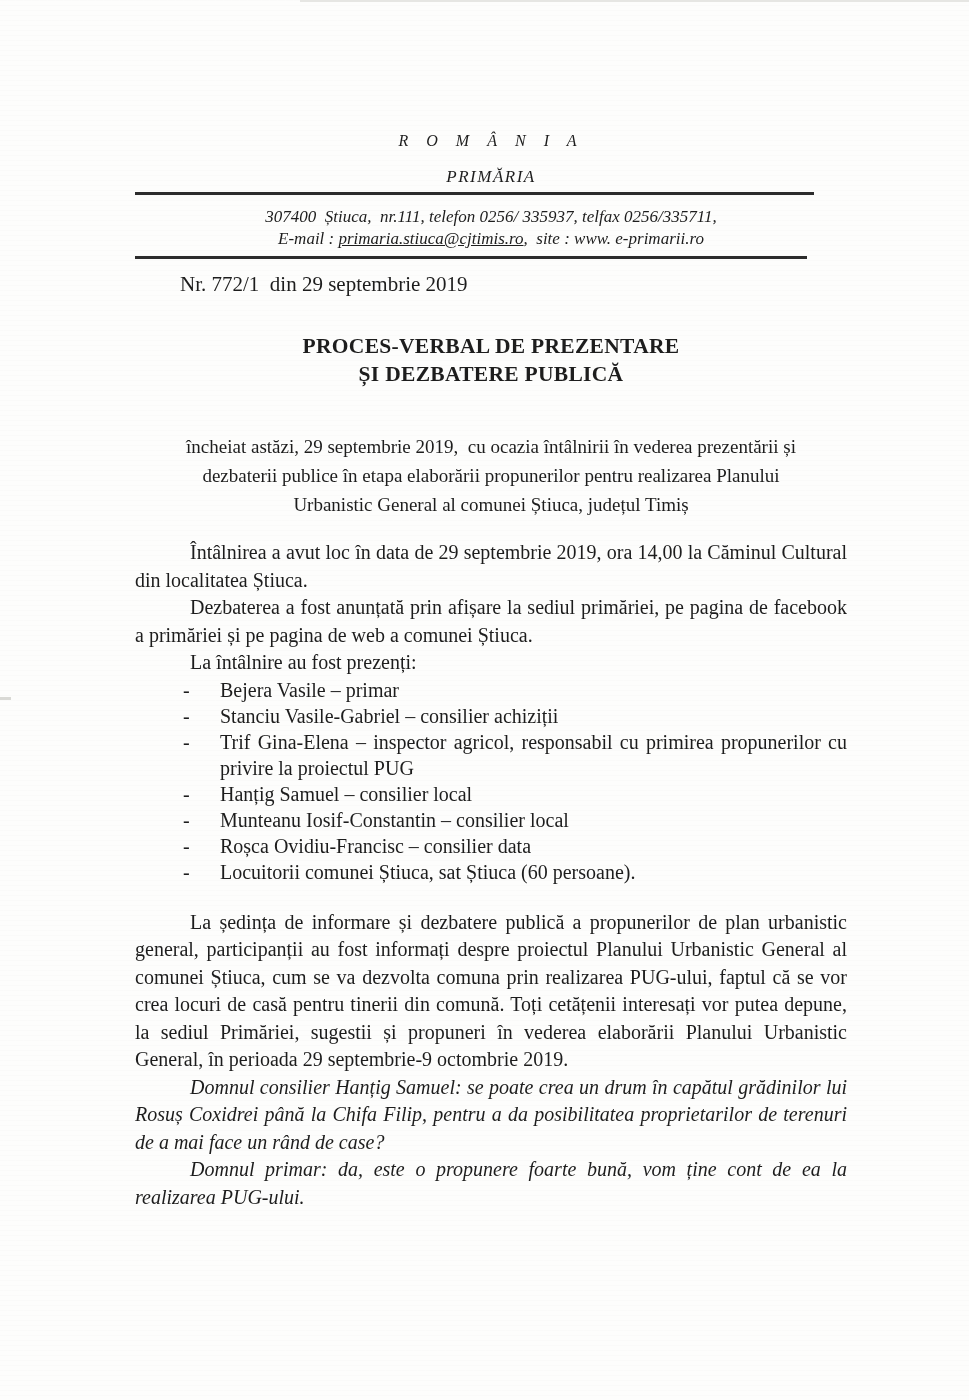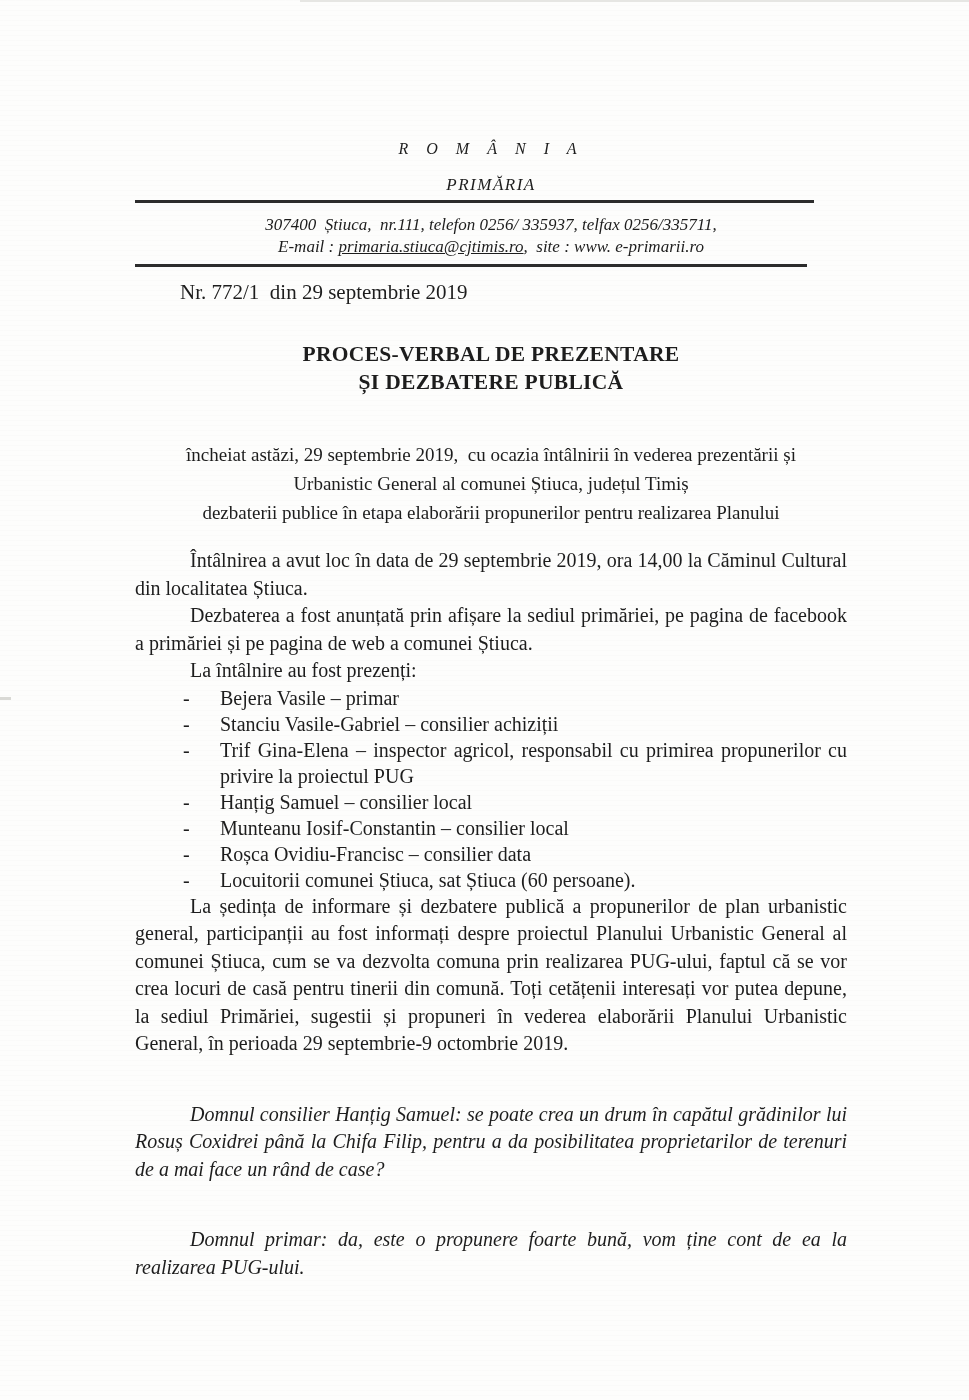--- a/index.html
+++ b/index.html
@@ -19,21 +19,21 @@
   }
   .artifact-top {
     position: absolute; top: 0; left: 300px; width: 669px; height: 2px;
     background: #e6e6e3;
   }
   .artifact-left {
     position: absolute; top: 697px; left: 0; width: 11px; height: 3px;
     background: #d9d9d5;
   }
   .content {
-    position: absolute; left: 135px; top: 8px; width: 712px;
+    position: absolute; left: 135px; top: 0; width: 712px;
   }
   .pre { white-space: pre-wrap; }
 
   
   .letterhead { margin-top: 132px; text-align: center; font-style: italic; }
   .lh-country { font-size: 16px; letter-spacing: 7px; font-weight: 500; }
   .lh-line2 { font-size: 19px; margin-top: 4px; }
   .lh-county { word-spacing: 9px; margin-right: 58px; }
   .lh-commune { word-spacing: 9px; }
   .lh-inst { font-size: 17px; margin-top: 17px; letter-spacing: 1.5px; }
@@ -56,30 +56,30 @@
   }
 
   .intro { margin-top: 44px; text-align: center; font-size: 19px; line-height: 29px; }
   .intro div { white-space: pre; }
 
   .bodytext { font-size: 20px; }
   .para {
     margin: 0; text-align: justify; text-indent: 55px; line-height: 27.5px; font-family: Liberation Serif, serif;
   }
   .para-first { margin-top: 20px; }
-  .dialogue { font-style: italic; margin-top: 43px; }
+  .dialogue { font-style: italic; }
 
   .attendees { margin: 0; }
   .att-item {
     display: flex; margin-left: 48px; line-height: 26px;
   }
   .att-marker { flex: none; width: 37px; }
   .att-text { flex: 1; text-align: justify; }
 
-  .info-para { }
+  .info-para { margin-top: 24px; }
 </style>
 </head>
 <body>
 
 <div class="page">
   <div class="artifact-top"></div>
   <div class="artifact-left"></div>
 
   <div class="content">
 
@@ -97,22 +97,22 @@
 
     <div class="doc-number pre">Nr. 772/1  din 29 septembrie 2019</div>
 
     <div class="doc-title">
       <div>PROCES-VERBAL DE PREZENTARE</div>
       <div>ȘI DEZBATERE PUBLICĂ</div>
     </div>
 
     <div class="intro">
       <div>încheiat astăzi, 29 septembrie 2019,  cu ocazia întâlnirii în vederea prezentării și</div>
+      <div>dezbaterii publice în etapa elaborării propunerilor pentru realizarea Planului</div>
       <div>Urbanistic General al comunei Știuca, județul Timiș</div>
-      <div>dezbaterii publice în etapa elaborării propunerilor pentru realizarea Planului</div>
     </div>
 
     <div class="bodytext">
       <p class="para para-first">Întâlnirea a avut loc în data de 29 septembrie 2019, ora 14,00 la Căminul Cultural din localitatea Știuca.</p>
       <p class="para">Dezbaterea a fost anunțată prin afișare la sediul primăriei, pe pagina de facebook a primăriei și pe pagina de web a comunei Știuca.</p>
       <p class="para">La întâlnire au fost prezenți:</p>
 
       <div class="attendees">
         <div class="att-item">
           <span class="att-marker">-</span>

